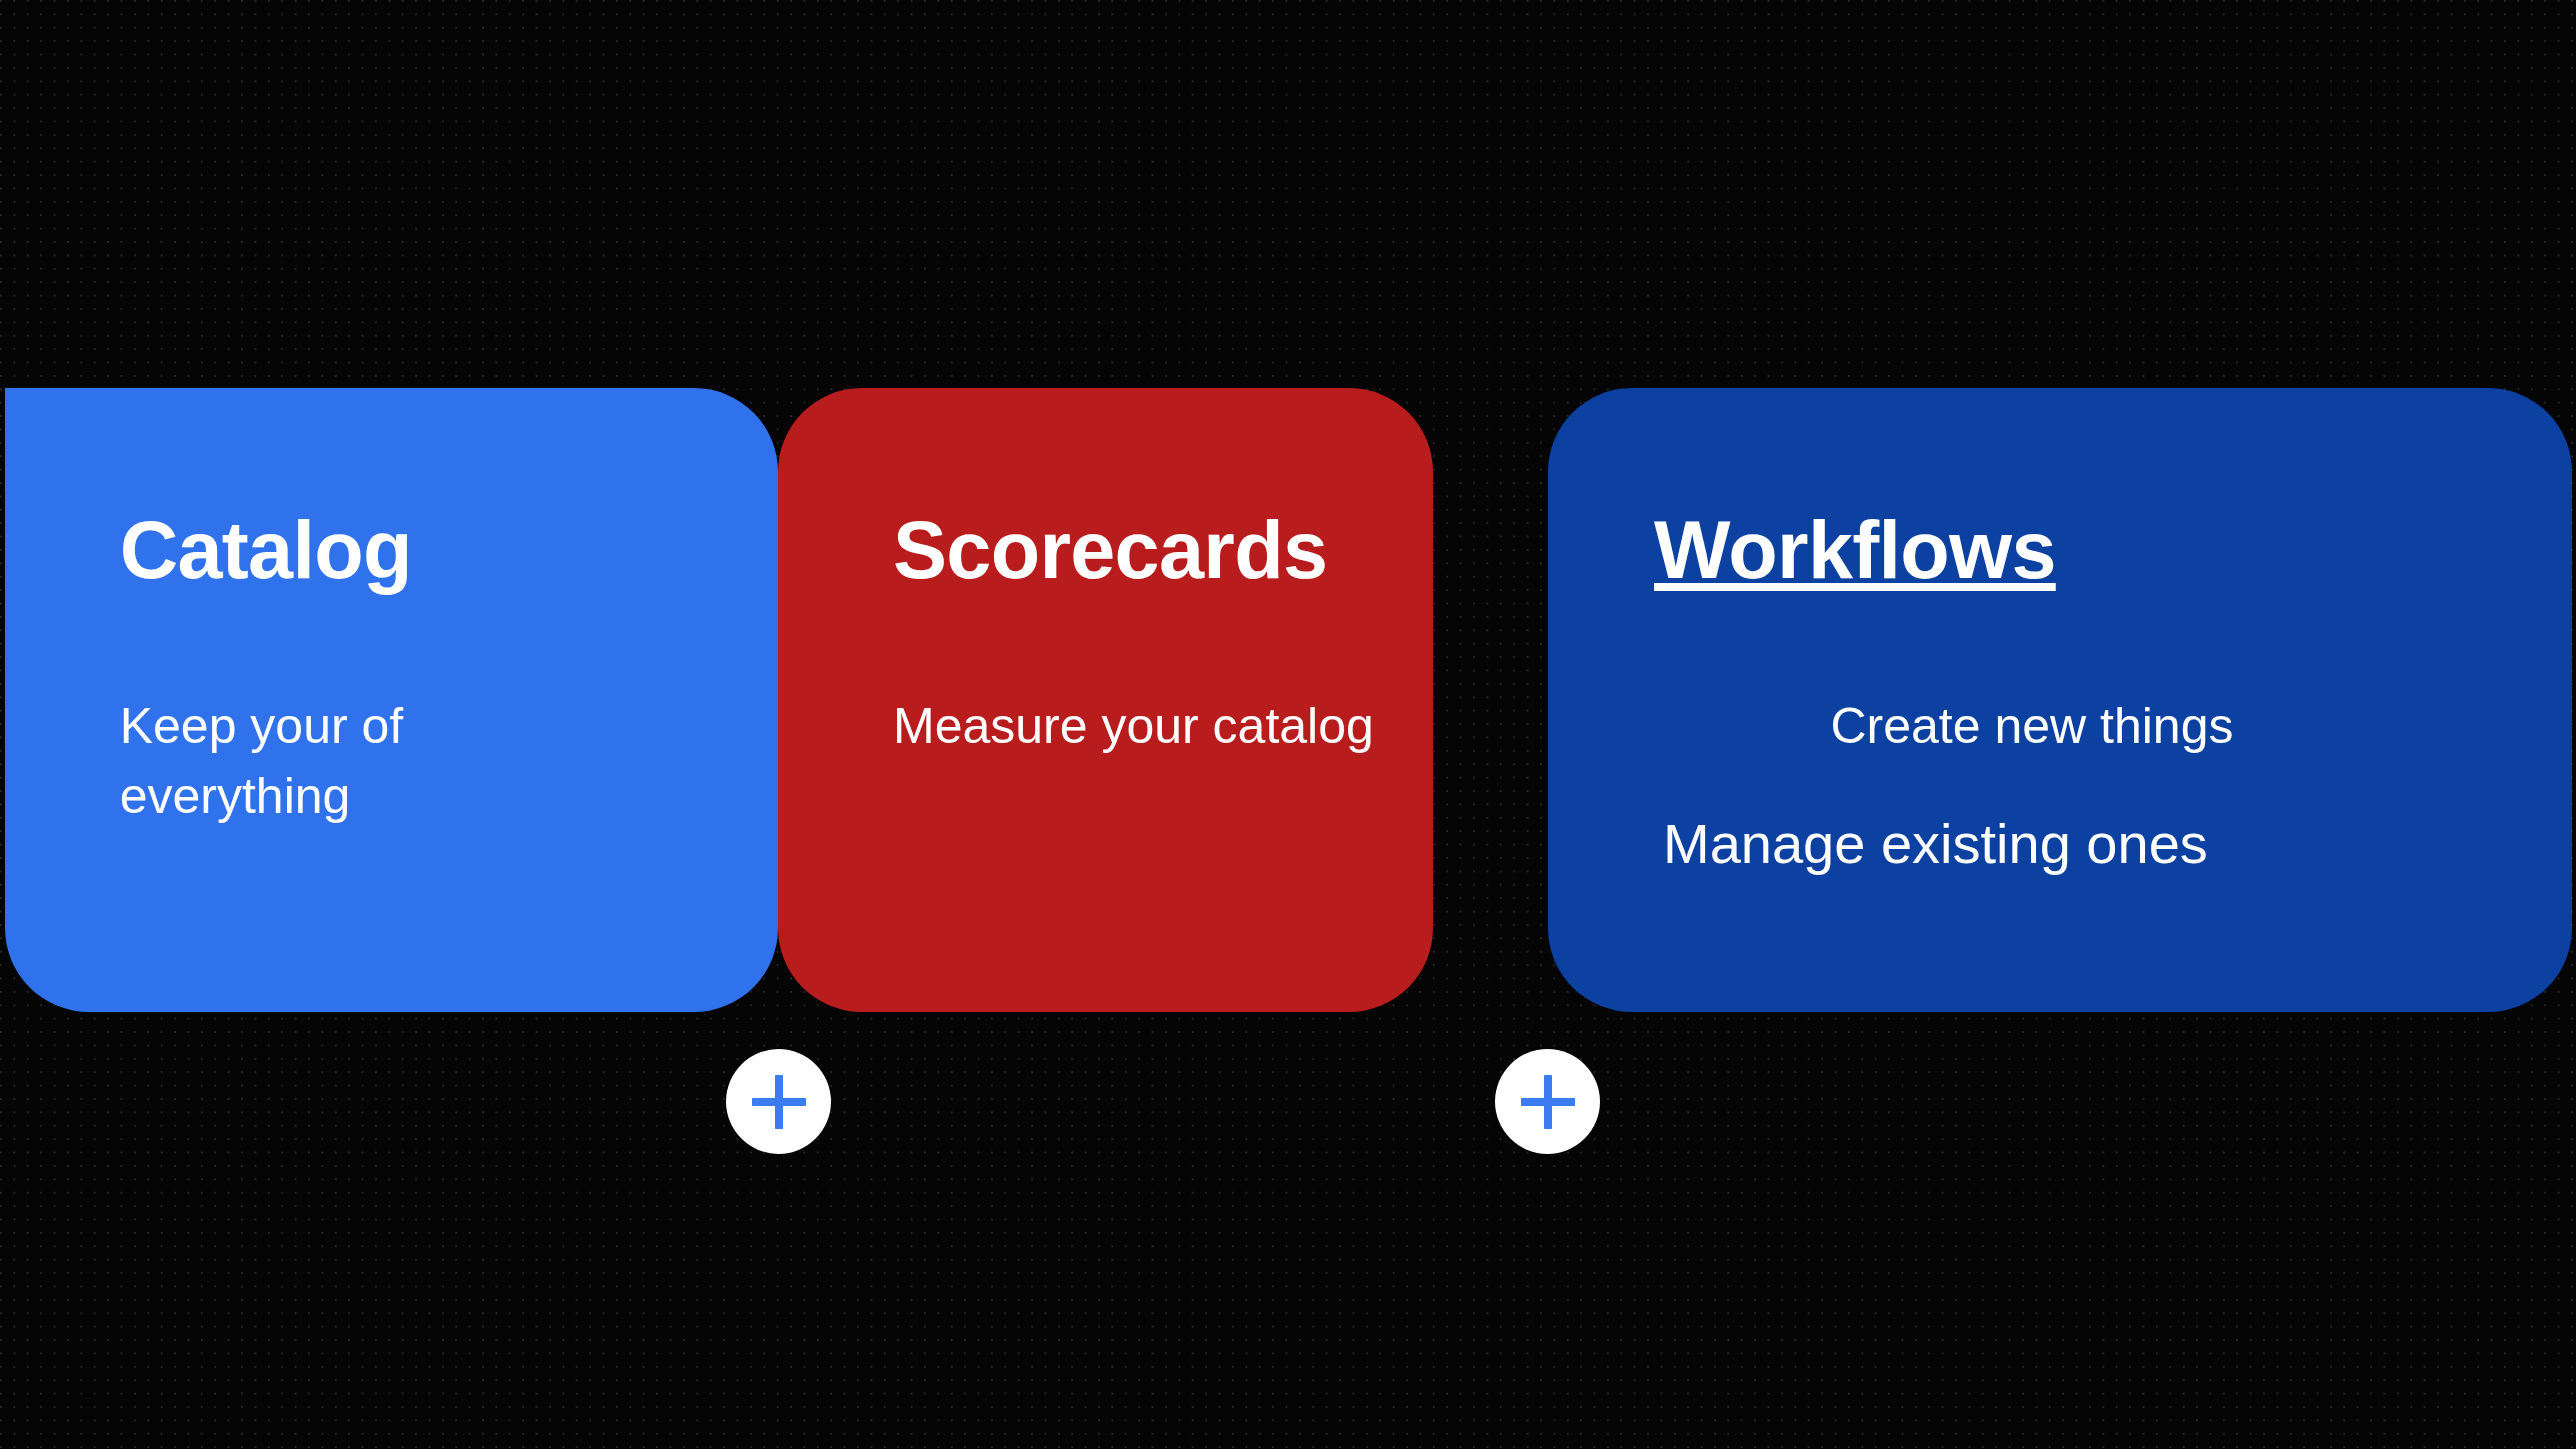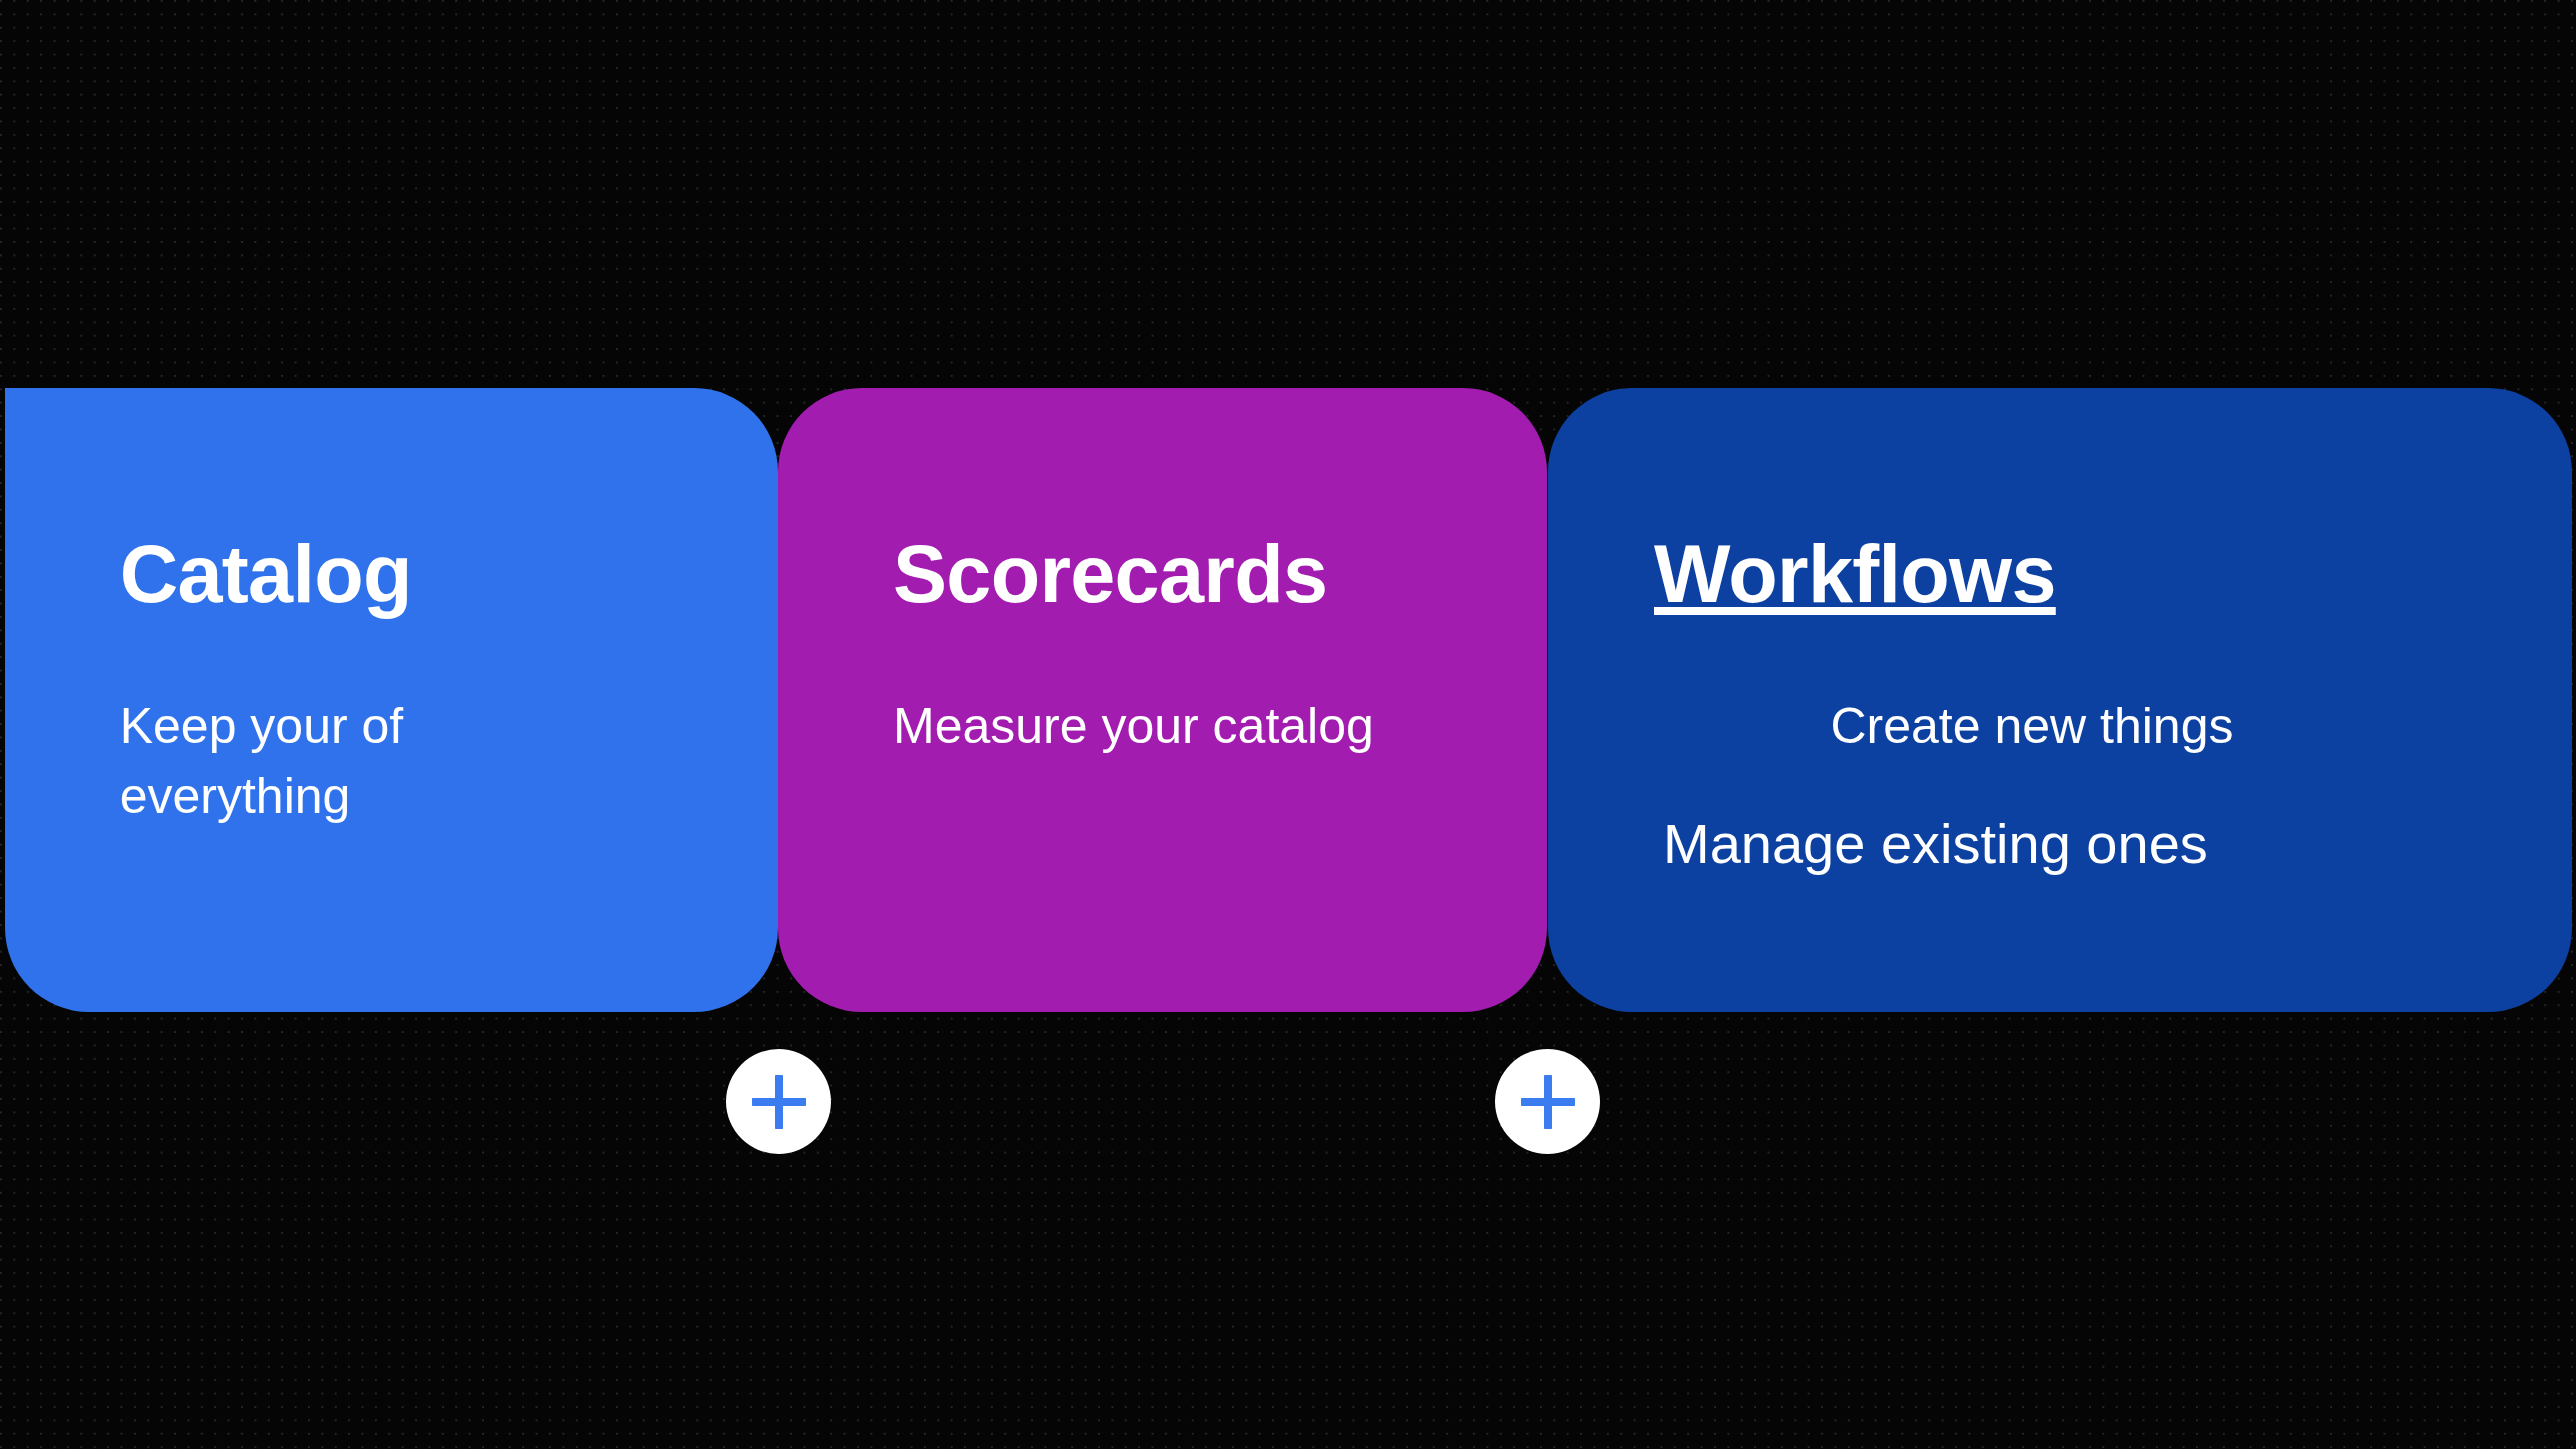--- a/index.html
+++ b/index.html
@@ -45,43 +45,42 @@
   #card-catalog {
     left: 4.7px;
     width: 773px;
     background: #2f72eb;
     border-radius: 0 84px 84px 84px;
     z-index: 1;
   }
   
   #card-scorecards {
     left: 778px;
-    width: 769px;
-    background: #a21caf;
+    width: 655px;
+    background: #b91c1c;
     border-radius: 84px 84px 84px 84px;
     z-index: 2;
   }
   
   #card-workflows {
     left: 1548px;
     width: 1024px;
     background: #0d41a1;
     border-radius: 84px 84px 84px 84px;
     z-index: 3;
   }
 
   .card-title {
     position: absolute;
     color: #ffffff;
     font-size: 81px;
     font-weight: bold;
     line-height: 1;
     letter-spacing: -0.7px;
     white-space: nowrap;
-    margin-top: 24px;
   }
 
   .card-body {
     position: absolute;
     color: #ffffff;
     font-size: 50px;
     font-weight: 400;
     line-height: 70px;
     white-space: pre-line;
   }

